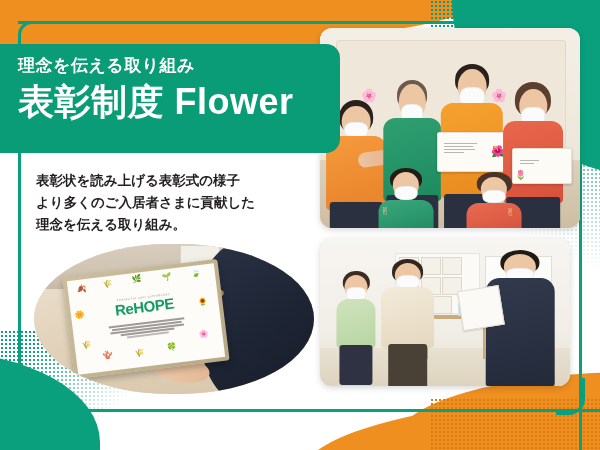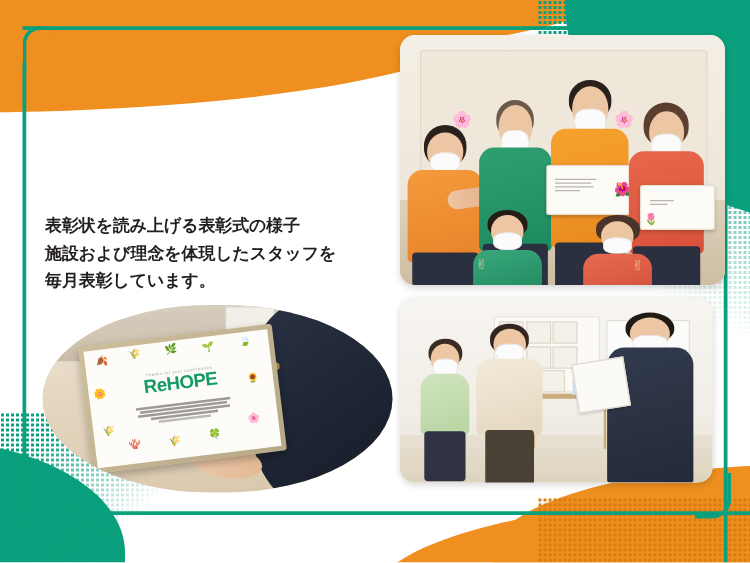--- a/index.html
+++ b/index.html
@@ -571,20 +571,24 @@
           <i></i>
             <i></i>
             <i></i>
             <i></i>
             <i></i>
         </div>
       </div>
     </div>
   </div>
 
+  <div class="banner">
+    <div class="banner-kicker">理念を伝える取り組み</div>
+    <div class="banner-title">表彰制度 Flower</div>
+  </div>
 
   <div class="lead">
     <div>表彰状を読み上げる表彰式の様子</div>
-    <div>施設および理念を体現したスタッフを</div>
-    <div>毎月表彰しています。</div>
+    <div>より多くのご入居者さまに貢献した</div>
+    <div>理念を伝える取り組み。</div>
   </div>
 
 </div>
 
 </body></html>

